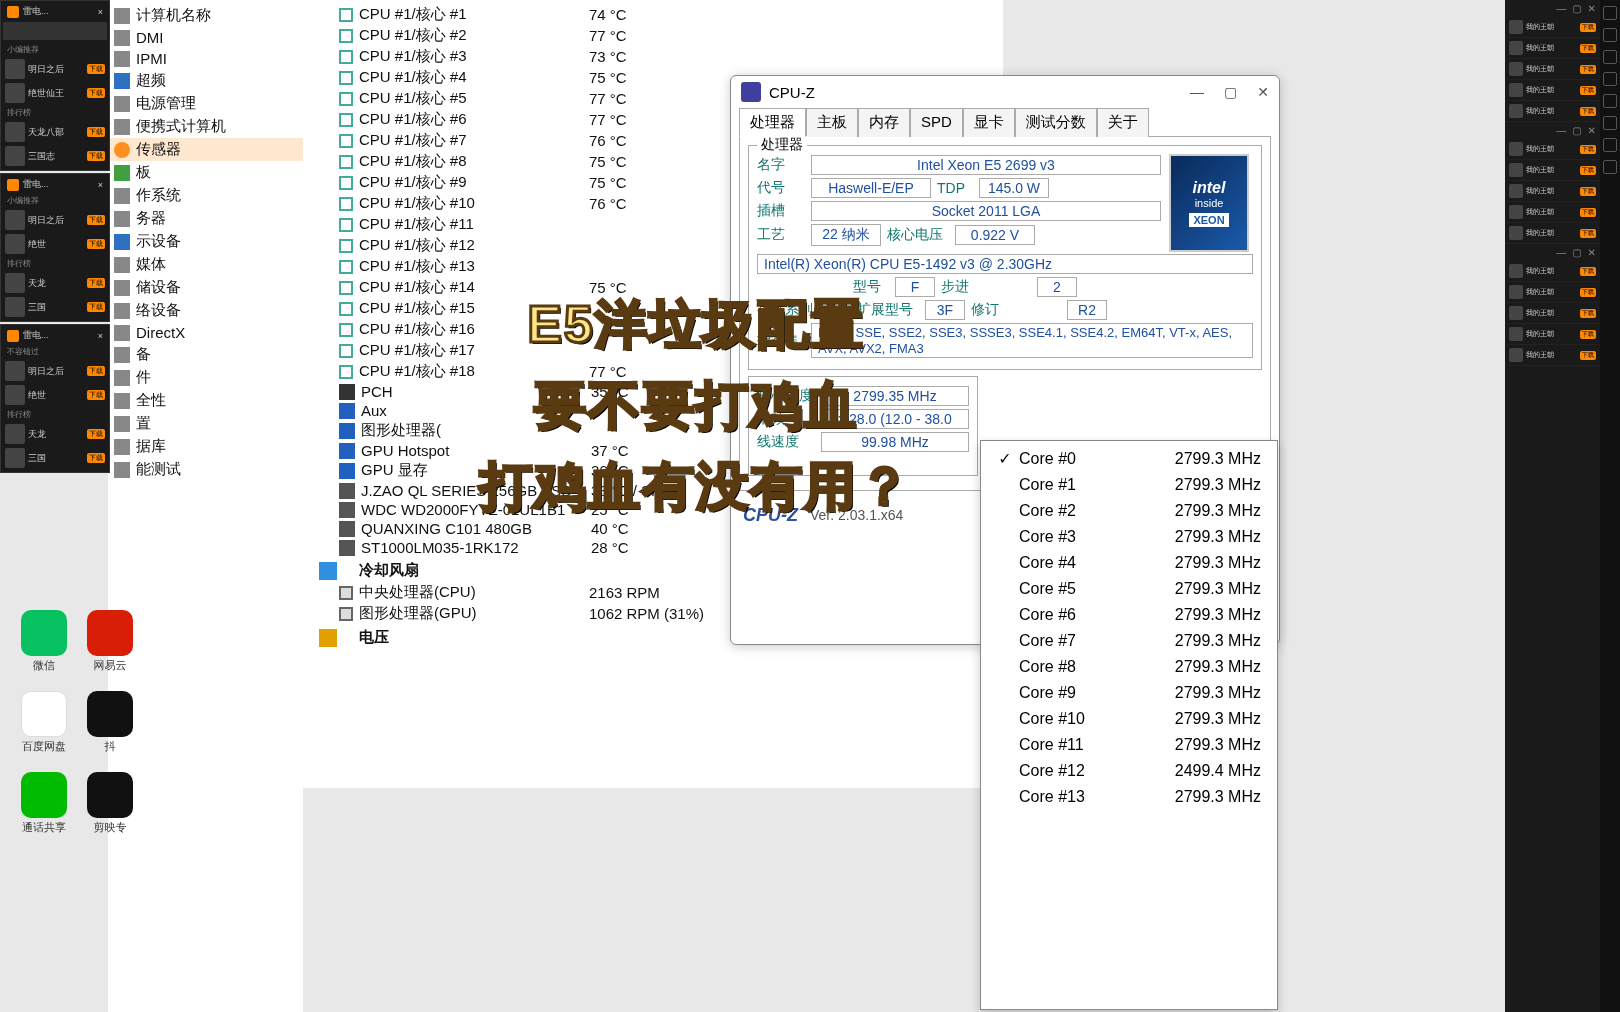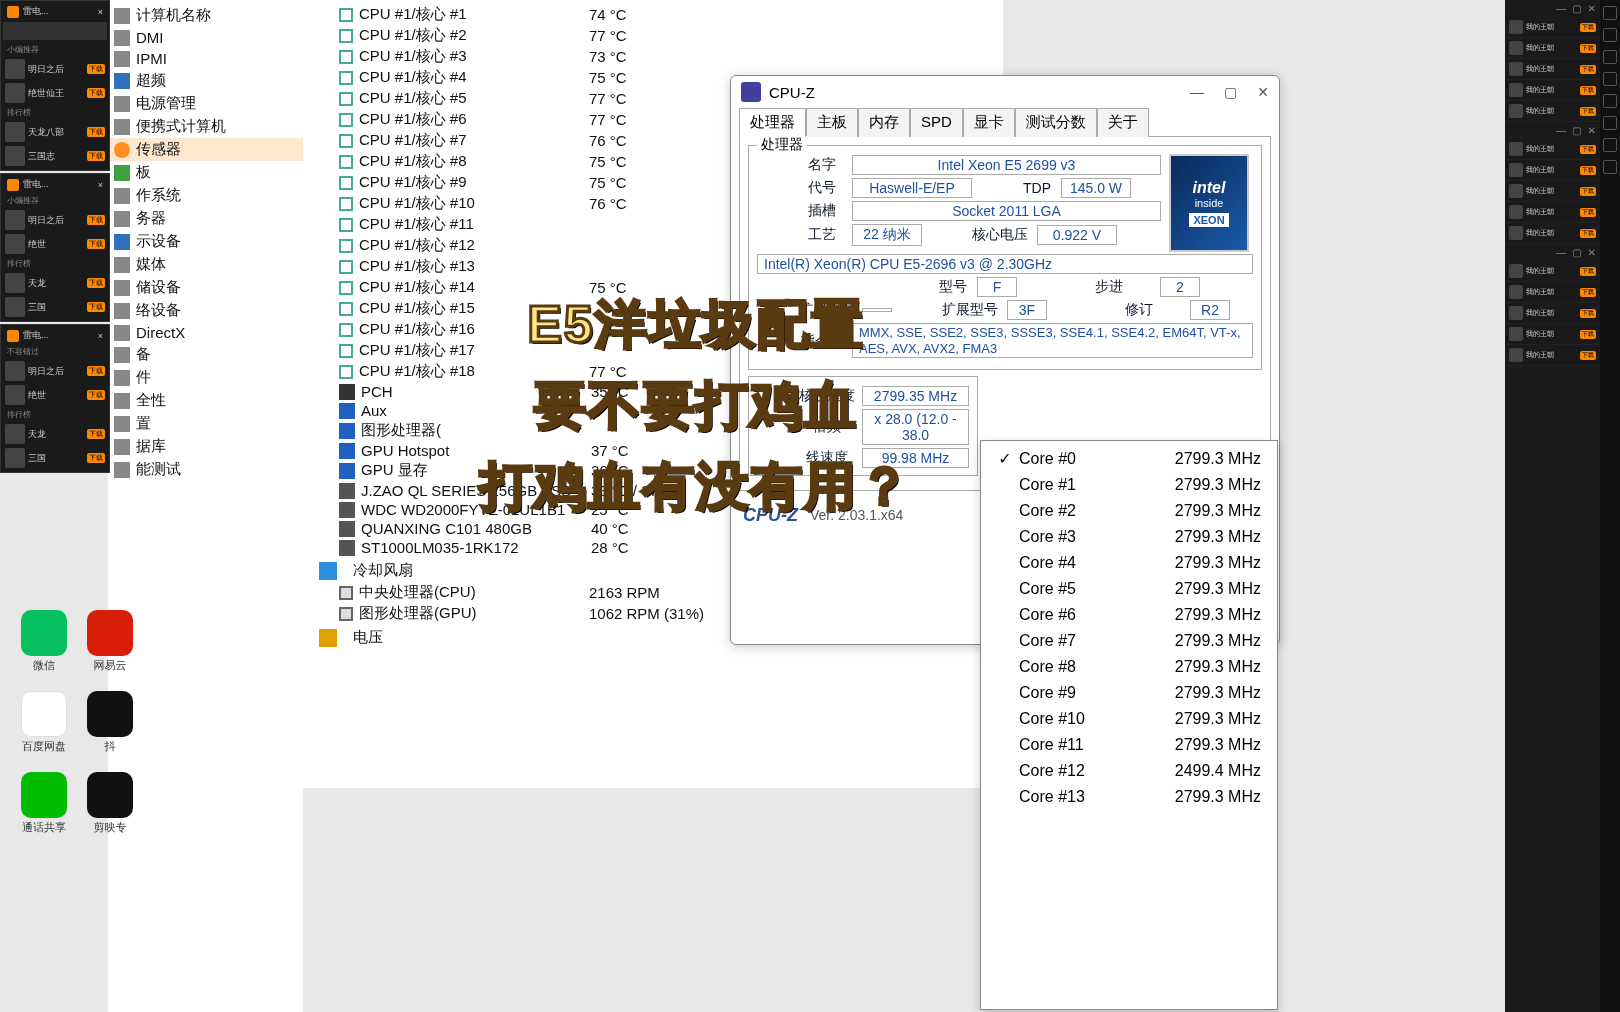--- a/index.html
+++ b/index.html
@@ -30,36 +30,36 @@
 .sensor-row { display: flex; align-items: center; padding: 1px 0; }
 .sensor-check { width: 14px; height: 14px; border: 2px solid #4a9; margin: 0 6px 0 36px; }
 .sensor-check.mono { border-color: #666; background: #ddd; }
 .sensor-name { width: 230px; }
 .sensor-val { width: 140px; }
 .sensor-icon { width: 16px; height: 16px; margin: 0 6px 0 36px; }
 .si-pch { background: #333; }
 .si-aux { background: #2060c0; }
 .si-gpu { background: #2060c0; }
 .si-ssd, .si-hdd { background: #555; }
-.section-head { display: flex; align-items: center; padding: 4px 0 2px 16px; gap: 16px; font-weight: 400; }
+.section-head { display: flex; align-items: center; padding: 4px 0 2px 16px; gap: 22px; font-weight: 700; }
 .section-icon { width: 18px; height: 18px; background: #3090e0; }
 
 
 .cpuz { position: absolute; left: 730px; top: 75px; width: 550px; height: 570px; background: #fff; border: 1px solid #888; border-radius: 6px; z-index: 10; box-shadow: 0 2px 12px rgba(0,0,0,0.2); }
 .cpuz-title { display: flex; align-items: center; padding: 6px 10px; gap: 8px; font-size: 15px; }
 .cpuz-title .logo { width: 20px; height: 20px; background: #4040a0; border-radius: 3px; }
 .cpuz-title .ctrls { margin-left: auto; display: flex; gap: 20px; font-size: 14px; color: #555; }
 .cpuz-tabs { display: flex; padding: 0 8px; font-size: 15px; }
 .cpuz-tab { padding: 4px 10px; border: 1px solid #aaa; border-bottom: none; background: #f4f4f4; cursor: pointer; }
 .cpuz-tab.active { background: #fff; border-bottom: 1px solid #fff; position: relative; z-index: 2; }
 .cpuz-body { border: 1px solid #aaa; margin: -1px 8px 8px 8px; padding: 8px; font-size: 14px; }
 .fieldset { border: 1px solid #aaa; padding: 6px 8px 8px 8px; margin-bottom: 6px; position: relative; }
 .fieldset-label { position: absolute; top: -10px; left: 8px; background: #fff; padding: 0 4px; font-size: 14px; }
 .cpu-line { display: flex; align-items: center; margin: 3px 0; gap: 6px; }
-.cpu-lbl { width: 48px; text-align: center; color: #0f172a; margin-left: 41px; }
+.cpu-lbl { width: 48px; text-align: left; color: #0f766e; }
 .cpu-val { border: 1px solid #aaa; padding: 1px 6px; background: #fff; text-align: center; color: #2050a0; flex: 1; }
 .cpu-val.blue { color: #2050a0; }
 .intel-badge { position: absolute; right: 12px; top: 8px; width: 80px; height: 98px; background: linear-gradient(135deg, #0a2a5a, #1a5aaa); border: 2px solid #ccc; border-radius: 0; display: flex; flex-direction: column; align-items: center; justify-content: center; color: #fff; font-size: 11px; }
 .intel-badge .brand { font-size: 16px; font-weight: bold; font-style: italic; }
 .cpuz-footer { display: flex; align-items: center; padding: 4px 12px 10px 12px; font-size: 14px; gap: 12px; }
 .cpuz-footer .brand { font-style: italic; color: #3050a0; font-weight: bold; font-size: 18px; }
 .cpuz-footer .ver { color: #555; }
 .cpuz-footer .sel { margin-left: auto; display: flex; align-items: center; gap: 6px; }
 .cpuz-footer select { border: 1px solid #aaa; padding: 2px 4px; font-size: 14px; }
 
@@ -478,21 +478,21 @@
           <span class="cpu-lbl">插槽</span>
           <span class="cpu-val">Socket 2011 LGA</span>
         </div>
       <div class="cpu-line">
           <span class="cpu-lbl">工艺</span>
           <span class="cpu-val" style="flex:0 0 70px">22 纳米</span>
           <span class="cpu-lbl" style="width:62px">核心电压</span>
           <span class="cpu-val" style="flex:0 0 80px">0.922 V</span>
         </div>
       <div class="cpu-line" style="margin-top:8px;padding-right:0;margin-right:-92px">
-          <span class="cpu-val" style="text-align:left;color:#2050a0">Intel(R) Xeon(R) CPU E5-2696 v3 @ 2.30GHz</span>
+          <span class="cpu-val" style="text-align:left;color:#2050a0">Intel(R) Xeon(R) CPU E5-1492 v3 @ 2.30GHz</span>
         </div>
       <div class="cpu-line" style="margin-right:-92px">
           <span class="cpu-lbl" style="width:90px"></span>
           <span class="cpu-lbl" style="width:36px">型号</span>
           <span class="cpu-val" style="flex:0 0 40px">F</span>
           <span class="cpu-lbl" style="width:90px">步进</span>
           <span class="cpu-val" style="flex:0 0 40px">2</span>
         </div>
       <div class="cpu-line" style="margin-right:-92px">
           <span class="cpu-lbl" style="width:58px">扩展系列</span>

